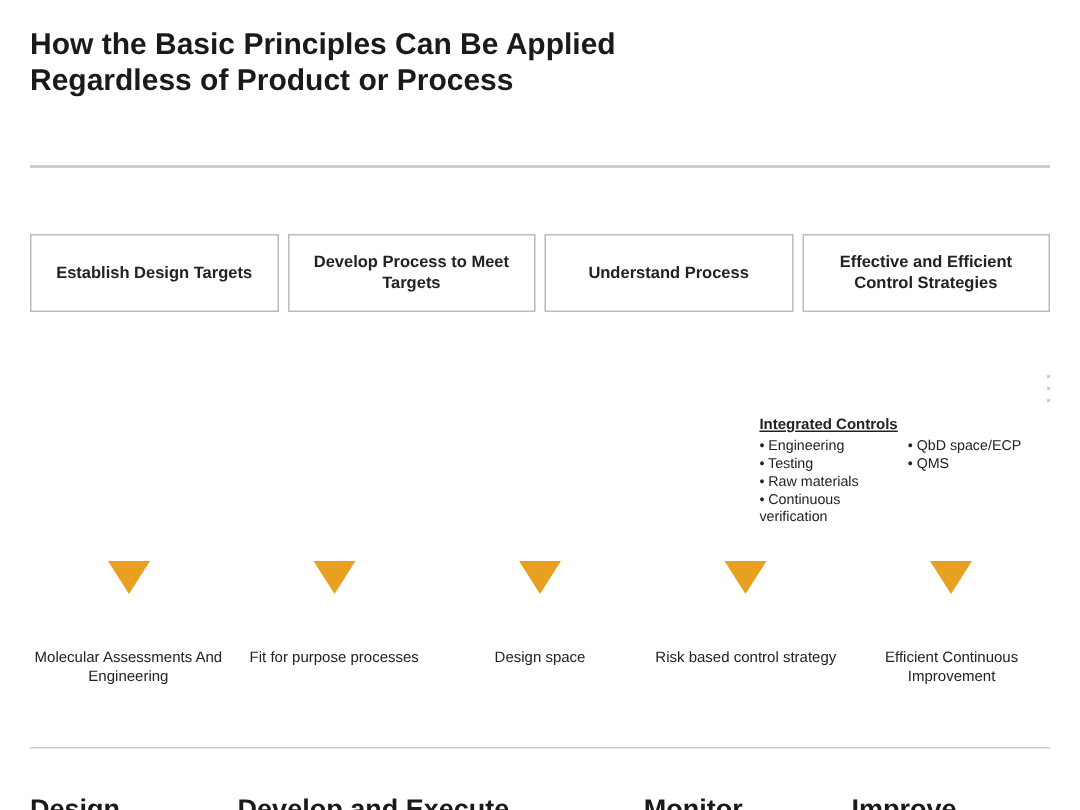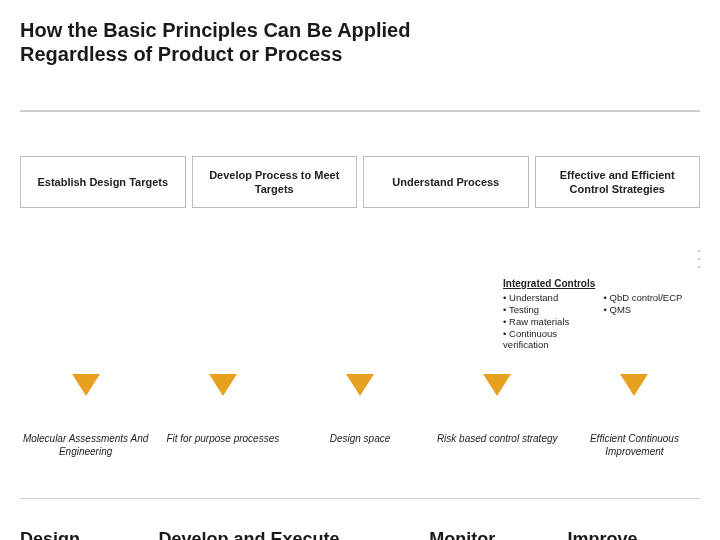--- a/index.html
+++ b/index.html
@@ -123,21 +123,20 @@
       display: flex;
       gap: 6px;
       margin-top: 4px;
     }
     .label-cell {
       flex: 1;
       text-align: center;
       font-size: 10px;
       color: #222;
       line-height: 1.3;
-      font-style: italic;
     }
 
     
     .bottom-row {
       display: flex;
       gap: 6px;
       margin-top: 8px;
       border-top: 1.5px solid #ccc;
       padding-top: 6px;
       align-items: flex-end;
@@ -236,27 +235,27 @@
         <text x="36" y="50" font-size="6" fill="#444">Range</text>
         <line x1="10" y1="75" x2="90" y2="75" stroke="#888" stroke-width="0.8"></line>
         <line x1="10" y1="15" x2="10" y2="75" stroke="#888" stroke-width="0.8"></line>
       </svg>
     </div>
 
     <div class="controls-box">
       <div class="controls-title">Integrated Controls</div>
       <div class="controls-cols">
         <div class="controls-col">
-          <div>• Understand</div>
+          <div>• Engineering</div>
           <div>• Testing</div>
           <div>• Raw materials</div>
           <div>• Continuous verification</div>
         </div>
         <div class="controls-col">
-          <div>• QbD control/ECP</div>
+          <div>• QbD space/ECP</div>
           <div>• QMS</div>
         </div>
       </div>
     </div>
 
     <div class="chart-placeholder empty"></div>
   </div>
 
   <div class="arrows-row">
     <div class="arrow-cell">

